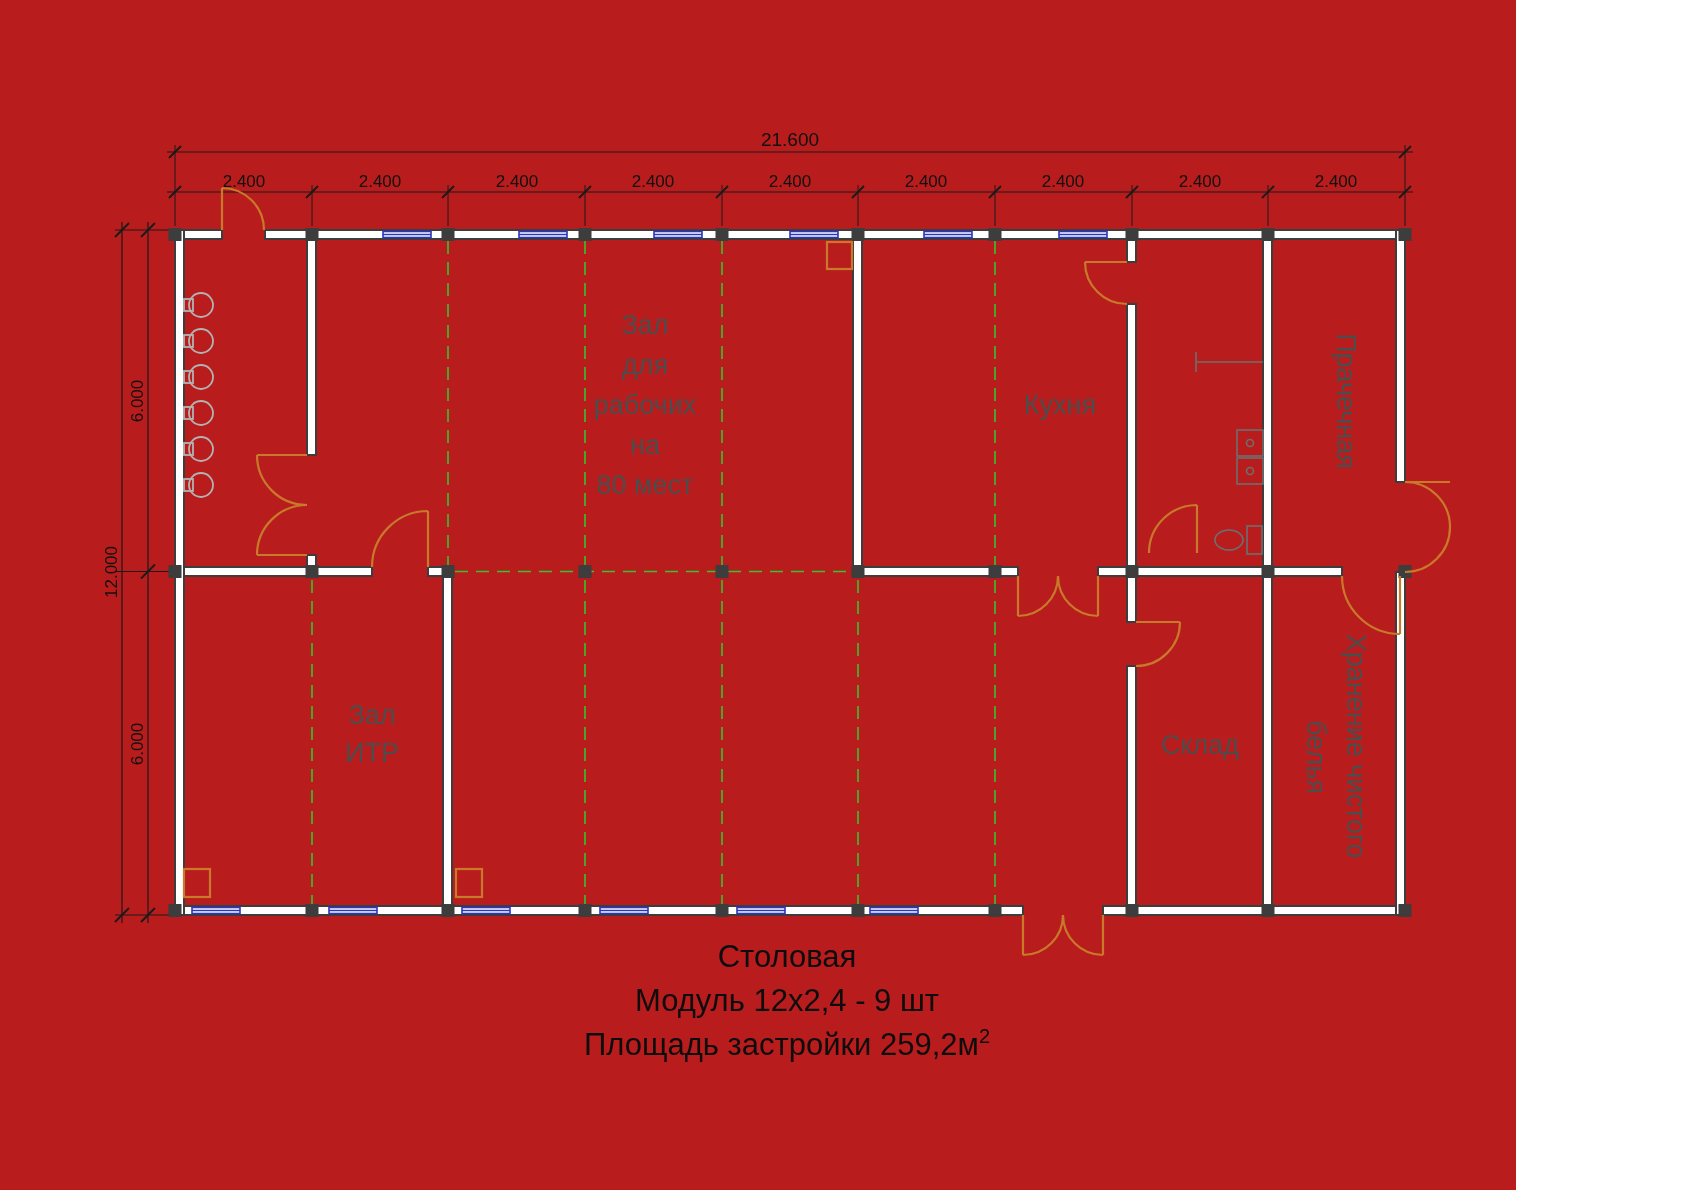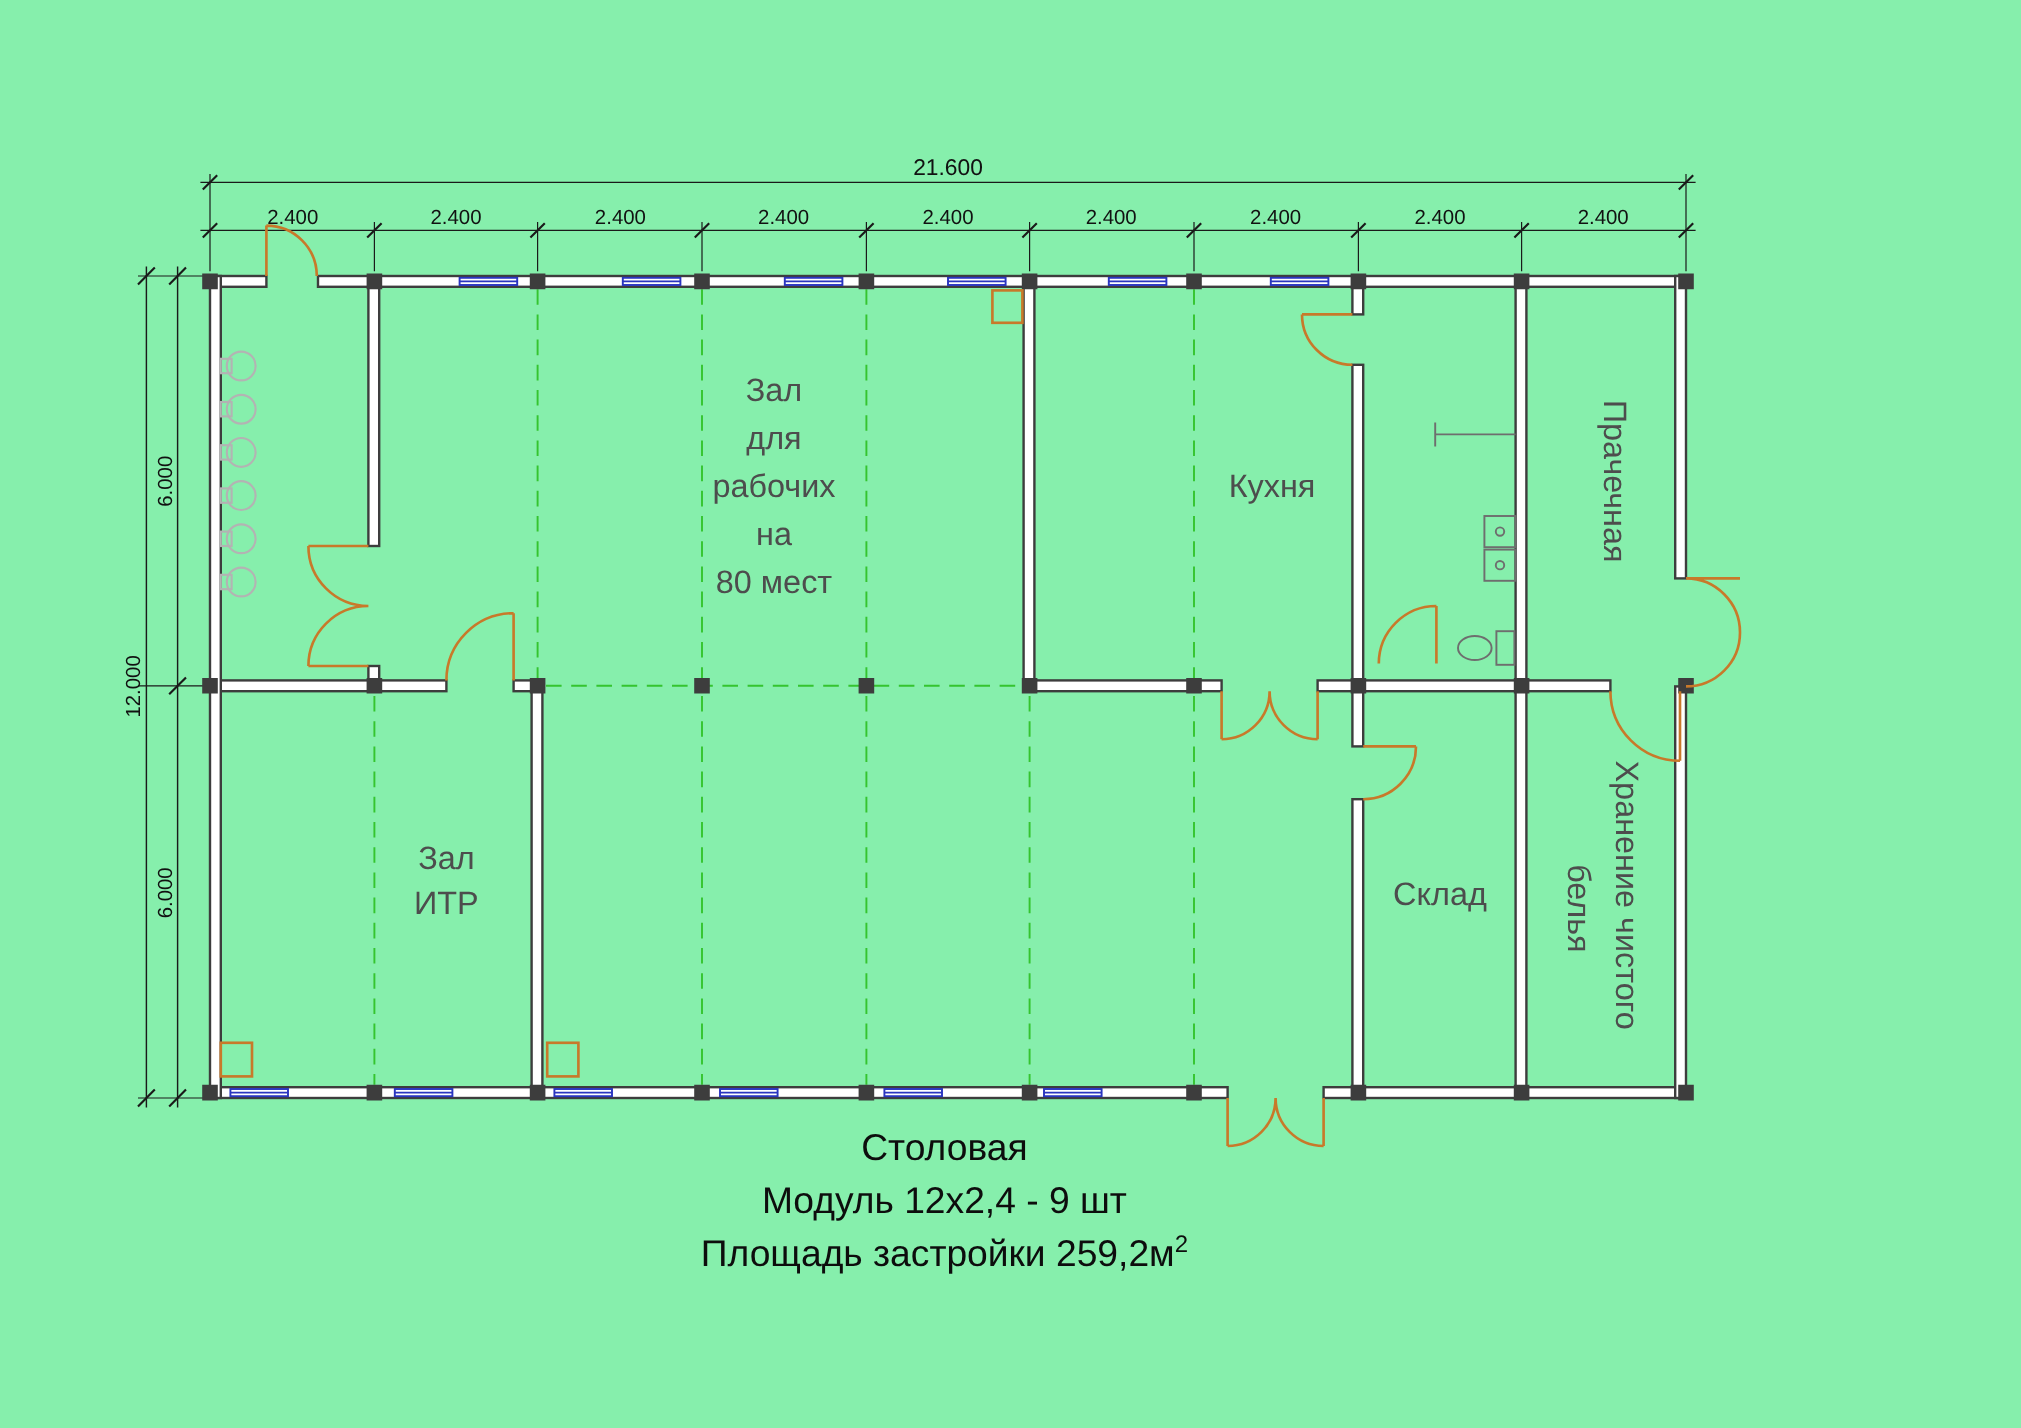--- a/index.html
+++ b/index.html
@@ -1,16 +1,16 @@
 <!DOCTYPE html>
 <html style="--wall-color: #3d3d3d; --door-color: #c8792a; --window-color: #2a35c0; --axis-color: #35c42f; --dim-color: #1a1a1a; --room-label-color: #4d4d4d;"><head>
 <meta charset="utf-8">
 <style>
   html,body{margin:0;padding:0;background:#fff}
-  .page{position:relative;width:1684px;height:1190px;background:#86efac;overflow:hidden;font-family:"Liberation Sans",sans-serif}
+  .page{position:relative;width:1516px;height:1190px;background:#b91c1c;overflow:hidden;font-family:"Liberation Sans",sans-serif}
   svg text{font-family:"Liberation Sans",sans-serif}
   .wall{fill:#fff;stroke:var(--wall-color,#3d3d3d);stroke-width:2}
   .column{fill:var(--wall-color,#3d3d3d);stroke:none}
   .axis{fill:none;stroke:var(--axis-color,#35c42f);stroke-width:1.6;stroke-dasharray:13 8}
   .door{fill:none;stroke:var(--door-color,#c8792a);stroke-width:2.2}
   .window-rect{fill:#fff;stroke:var(--window-color,#2a35c0);stroke-width:1.6}
   .window-line{fill:none;stroke:var(--window-color,#2a35c0);stroke-width:1.4}
   .dim{fill:none;stroke:var(--dim-color,#1a1a1a);stroke-width:1.2}
   .ext{fill:none;stroke:var(--dim-color,#1a1a1a);stroke-width:1}
   .tick{fill:none;stroke:var(--dim-color,#1a1a1a);stroke-width:1.8}

